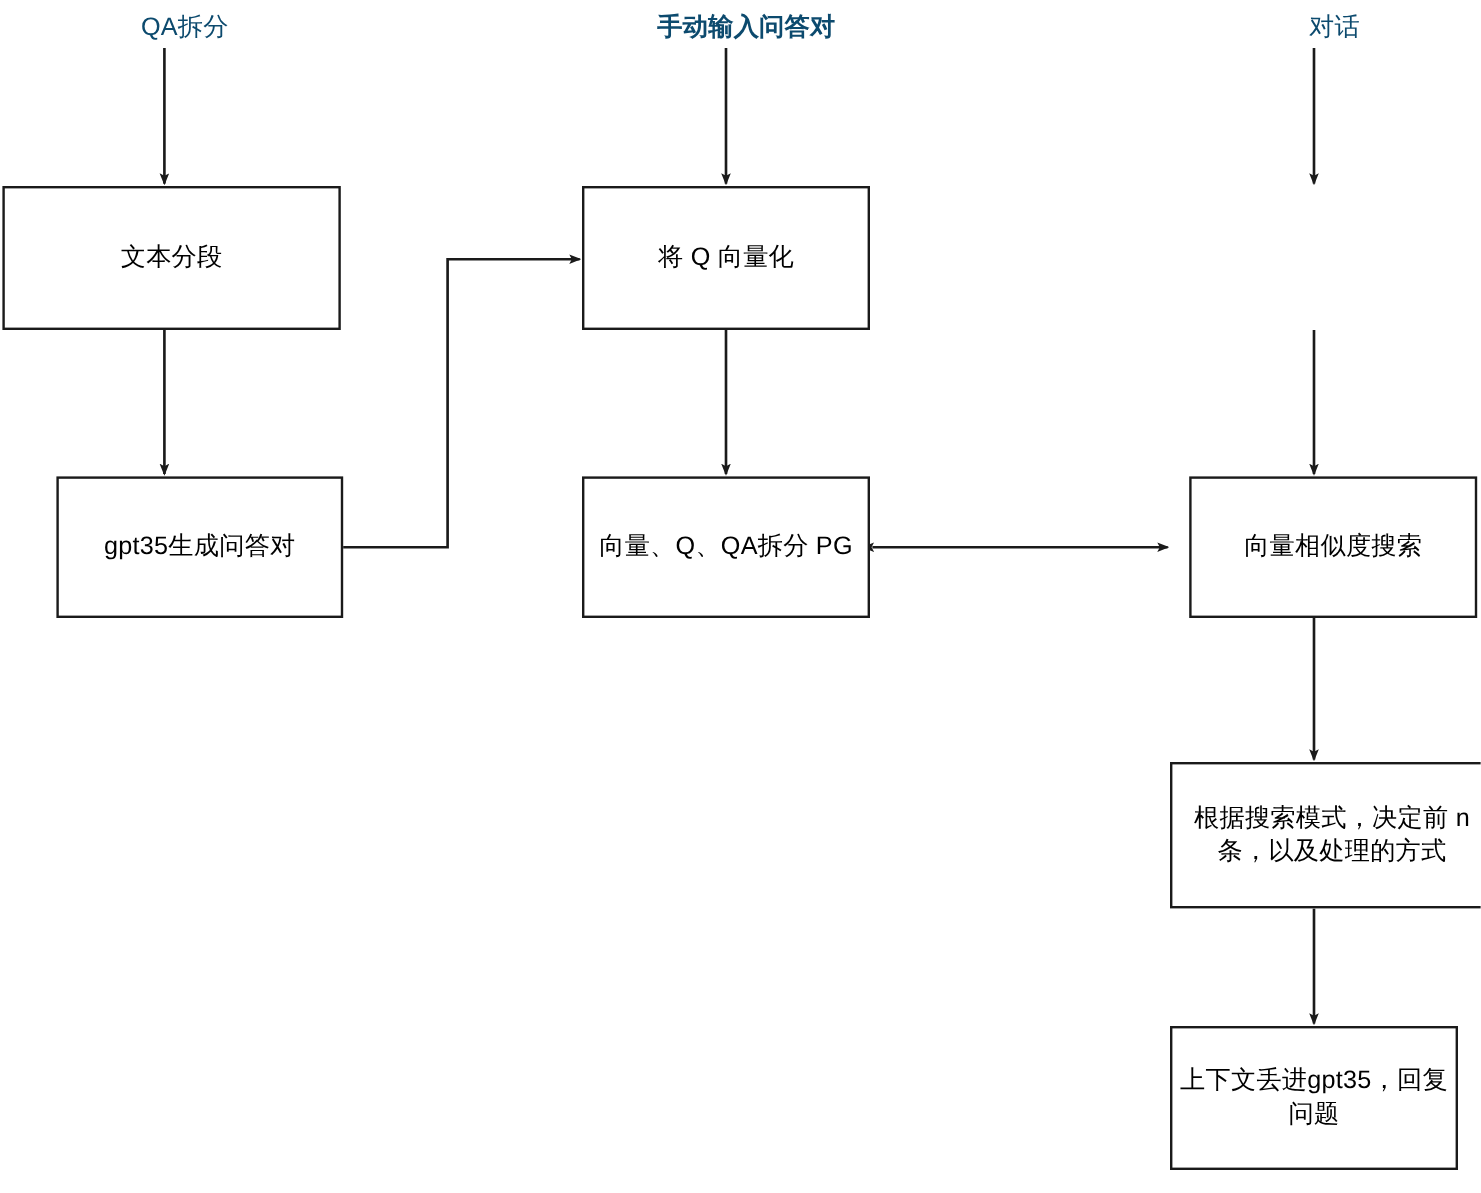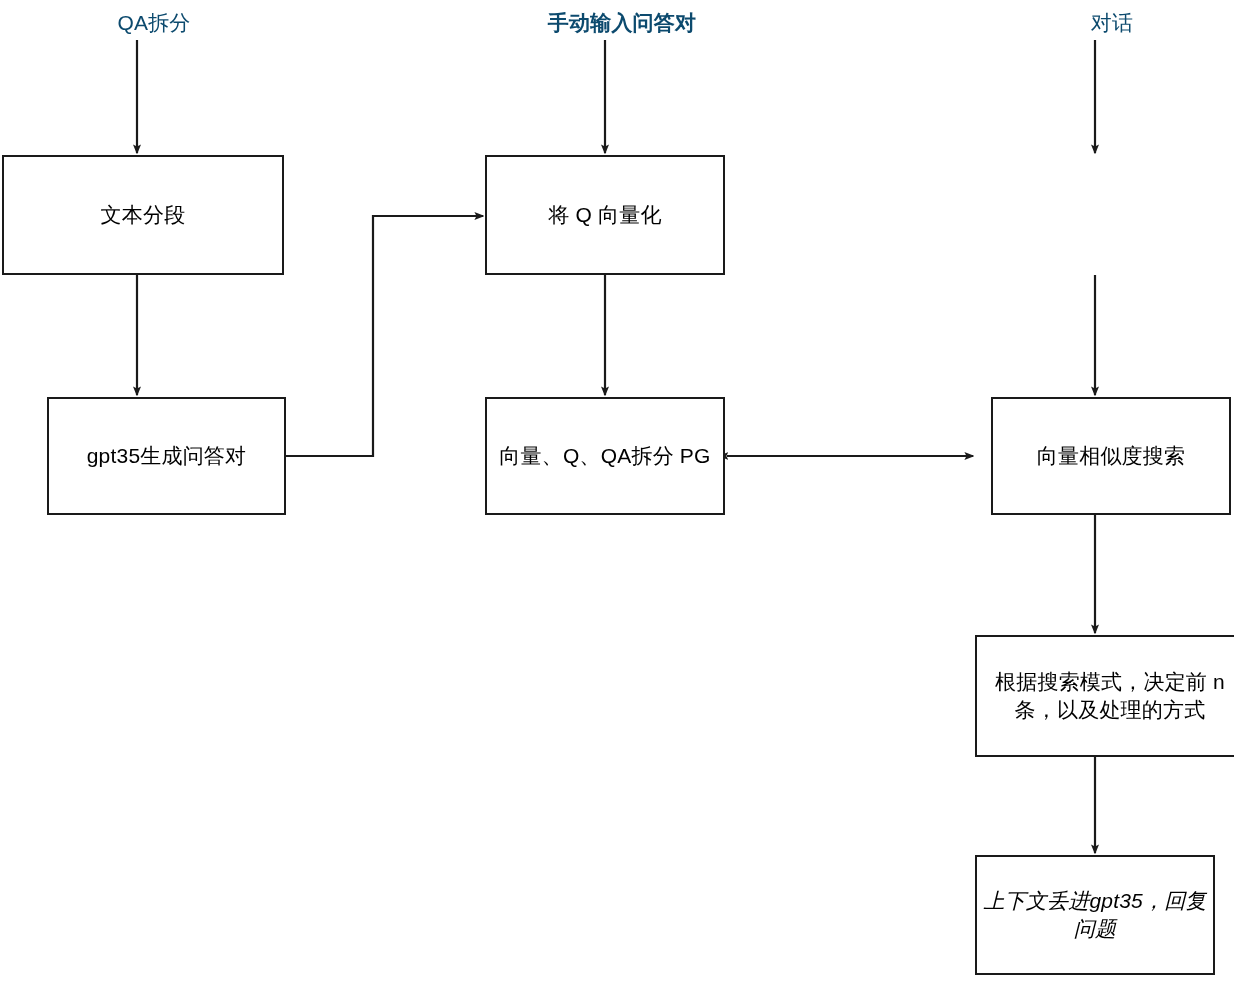--- a/index.html
+++ b/index.html
@@ -118,17 +118,17 @@
 
 
   <div class="node" style="left:975px; top:397px; width:240px; height:118px;margin-left:16px;">
     <span class="node-label">向量相似度搜索</span>
   </div>
 
   <div class="node" style="left:975px; top:635px; width:270px; height:122px;">
     <span class="node-label">根据搜索模式，决定前 n 条，以及处理的方式</span>
   </div>
 
-  <div class="node" style="left:975px; top:855px; width:240px; height:120px;font-style:italic;">
+  <div class="node" style="left:975px; top:855px; width:240px; height:120px;">
     <span class="node-label">上下文丢进gpt35，回复问题</span>
   </div>
 
 </div>
 
 </body></html>

